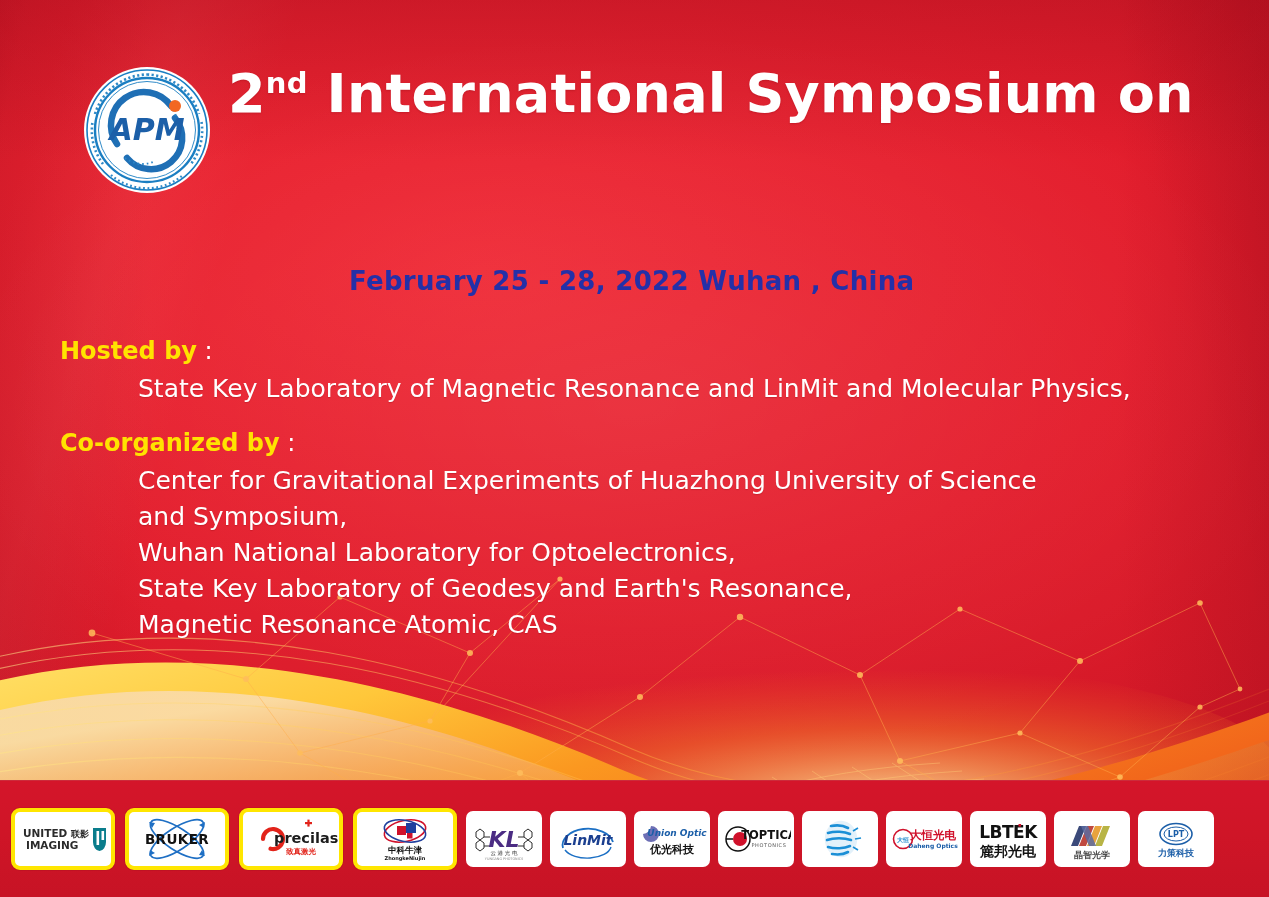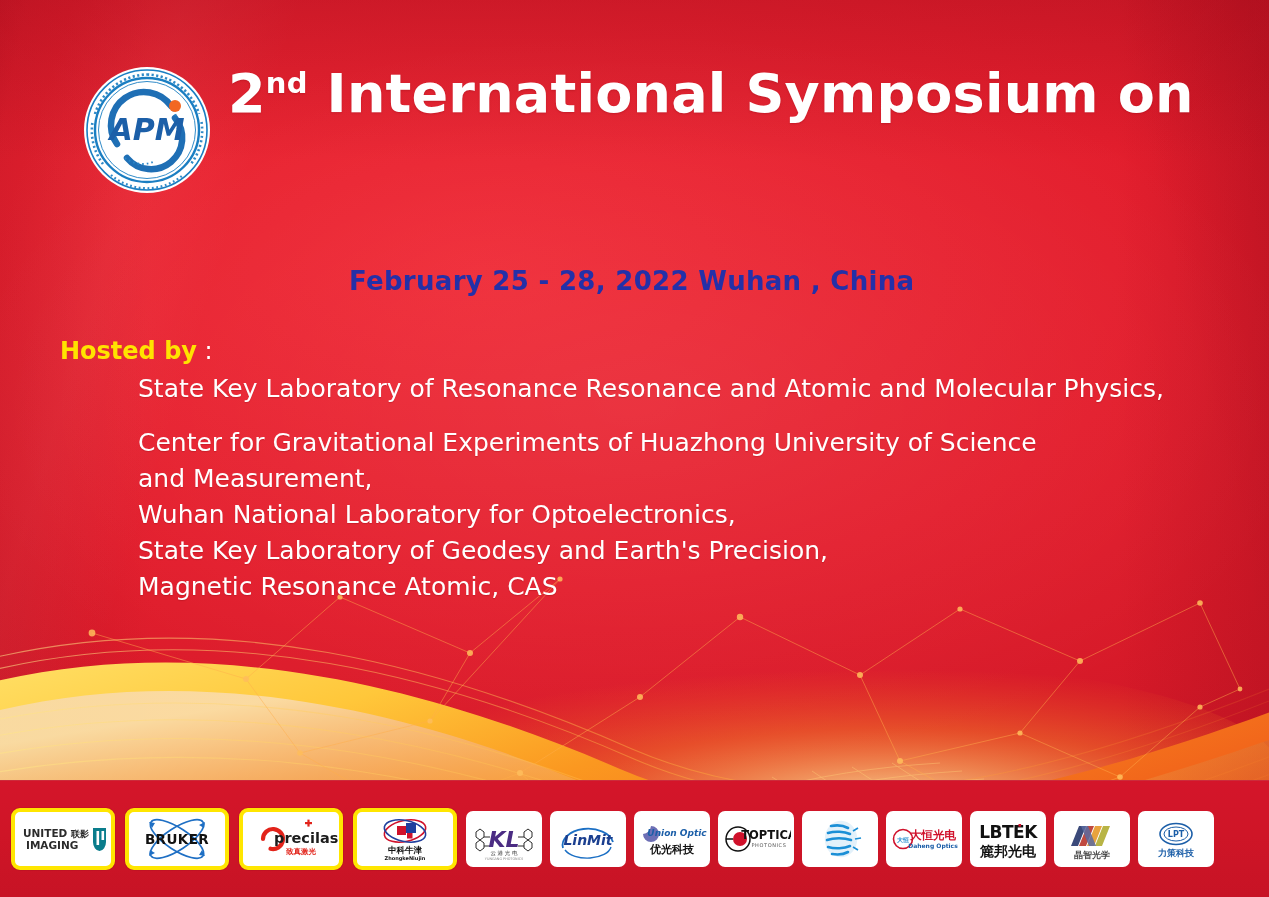--- a/index.html
+++ b/index.html
@@ -293,30 +293,33 @@
     <div class="date-line">February 25 - 28, 2022  Wuhan , China</div>
   </div>
 
   <div class="org-block">
 
     <div class="group-1">
       <div class="org-heading">
         <span>Hosted by</span><span class="colon"> :</span>
       </div>
       <div class="org-list">
-        <div class="org-line">State Key Laboratory of Resonance Resonance and Atomic and Molecular Physics,</div>
+        <div class="org-line">State Key Laboratory of Magnetic Resonance and LinMit and Molecular Physics,</div>
       </div>
     </div>
 
     <div class="group-2">
+      <div class="org-heading">
+        <span>Co-organized by</span><span class="colon"> :</span>
+      </div>
       <div class="org-list">
         <div class="org-line">Center for Gravitational Experiments of Huazhong University of Science</div>
-        <div class="org-line">and Measurement,</div>
+        <div class="org-line">and Symposium,</div>
         <div class="org-line">Wuhan National Laboratory for Optoelectronics,</div>
-        <div class="org-line">State Key Laboratory of Geodesy and Earth's Precision,</div>
+        <div class="org-line">State Key Laboratory of Geodesy and Earth's Resonance,</div>
         <div class="org-line">Magnetic Resonance Atomic, CAS</div>
       </div>
     </div>
   </div>
 
   <div class="sponsor-strip">
 
     <div class="logo-card big">
       <div class="inner">
         <svg viewBox="0 0 96 54" width="96" height="54">

